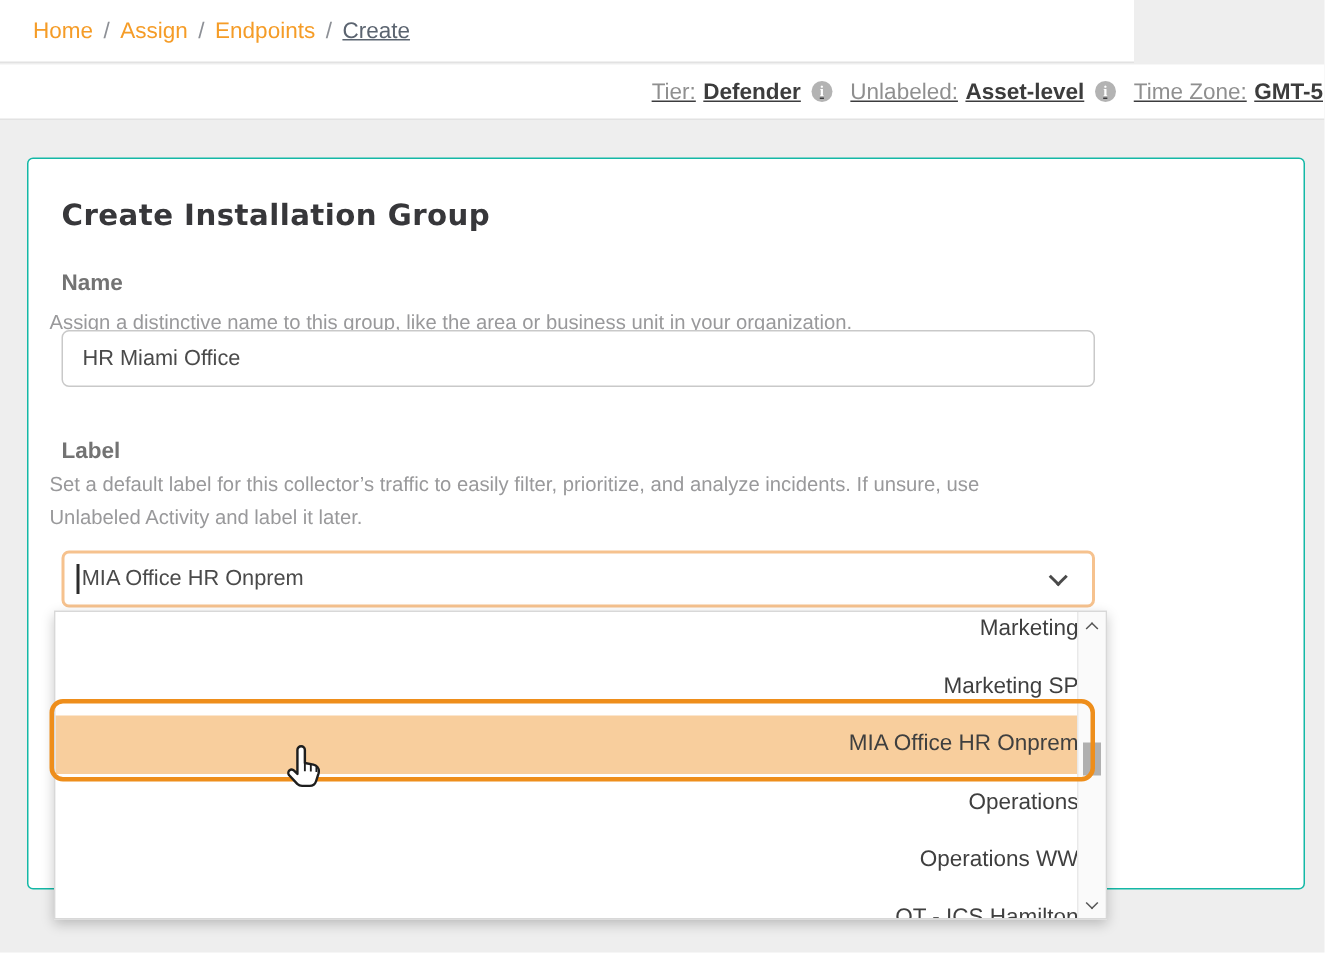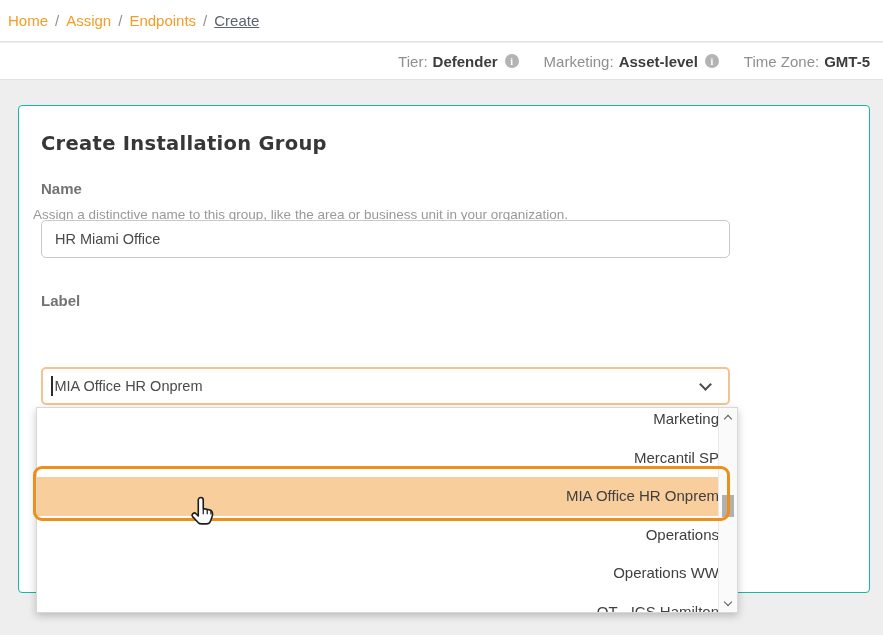--- a/index.html
+++ b/index.html
@@ -14,32 +14,32 @@
     --page-bg:#eeeeee;
   }
   *{box-sizing:border-box;margin:0;padding:0;}
   html,body{width:883px;height:635px;}
   body{
     position:relative;overflow:hidden;background:var(--page-bg);
     font-family:"Liberation Sans",sans-serif;color:var(--ink);
   }
   
   .crumb-bar{
-    position:absolute;left:0;top:0;width:883px;height:42px;background:#fff;
-    border-bottom:1px solid var(--line);display:flex;align-items:center;padding-left:8px;
+    position:absolute;left:0;top:0;width:756px;height:42px;background:#fff;
+    border-bottom:1px solid var(--line);display:flex;align-items:center;padding-left:22px;
     font-size:15px;
   }
   .crumb-link{color:var(--accent);cursor:pointer;}
   .crumb-sep{color:#8d9096;margin:0 7px;}
   .crumb-current{color:#5b6470;text-decoration:underline;}
   
   .ctx-bar{
     position:absolute;left:0;top:43px;width:883px;height:37px;background:#fff;
     border-bottom:1px solid var(--line);display:flex;align-items:center;
-    justify-content:flex-end;gap:25px;padding-right:13px;font-size:15px;
+    justify-content:flex-end;gap:12px;padding-right:1px;font-size:15px;text-decoration:underline;
   }
   .ctx-item{display:flex;align-items:center;}
   .ctx-label{color:var(--ctx-label);margin-right:5px;}
   .ctx-value{color:#3c3c3c;font-weight:700;}
   .info-icon{
     width:14px;height:14px;border-radius:50%;background:#b3b3b3;color:#fff;
     font-size:10px;font-weight:700;display:inline-flex;align-items:center;
     justify-content:center;margin-left:7px;font-family:"Liberation Serif",serif;
   }
   
@@ -113,49 +113,50 @@
   <span class="crumb-current">Create</span>
 </nav>
 
 <div class="ctx-bar">
   <span class="ctx-item">
     <span class="ctx-label">Tier:</span>
     <span class="ctx-value">Defender</span>
     <span class="info-icon">i</span>
   </span>
   <span class="ctx-item">
-    <span class="ctx-label">Marketing:</span>
+    <span class="ctx-label">Unlabeled:</span>
     <span class="ctx-value">Asset-level</span>
     <span class="info-icon">i</span>
   </span>
   <span class="ctx-item">
     <span class="ctx-label">Time Zone:</span>
     <span class="ctx-value">GMT-5</span>
   </span>
 </div>
 
 <section class="card">
   <h1 class="card-title">Create Installation Group</h1>
 
   <div class="field-label" style="top:74px">Name</div>
   <div class="field-help" style="top:98px">Assign a distinctive name to this group, like the area or business unit in your organization.</div>
   <input class="text-input" type="text" value="HR Miami Office" style="">
 
   <div class="field-label" style="top:186px">Label</div>
+  <div class="field-help" style="top:206px;width:662px">Set a default label for this collector’s traffic to easily filter, prioritize, and analyze incidents. If unsure, use Unlabeled Activity and label it later.</div>
 
   <div class="select-box">
     <span class="caret"></span>
     <span class="select-value">MIA Office HR Onprem</span>
     <span class="chev select-chev"></span>
   </div>
 </section>
 
 <div class="dropdown">
   <div class="option" style="top:-8px">Marketing</div>
-  <div class="option" style="top:30.5px">Mercantil SP</div>
+  <div class="option" style="top:30.5px">Marketing SP</div>
   <div class="option highlighted" style="top:69px">MIA Office HR Onprem</div>
   <div class="option" style="top:107.5px">Operations</div>
   <div class="option" style="top:184.5px">OT - ICS Hamilton</div>
   <div class="option" style="top:146px">Operations WW</div>
 
   <div class="scrollbar">
     <span class="sb-btn sb-up">
         <span class="chev"></span>
       </span>
     <span class="sb-thumb"></span>

